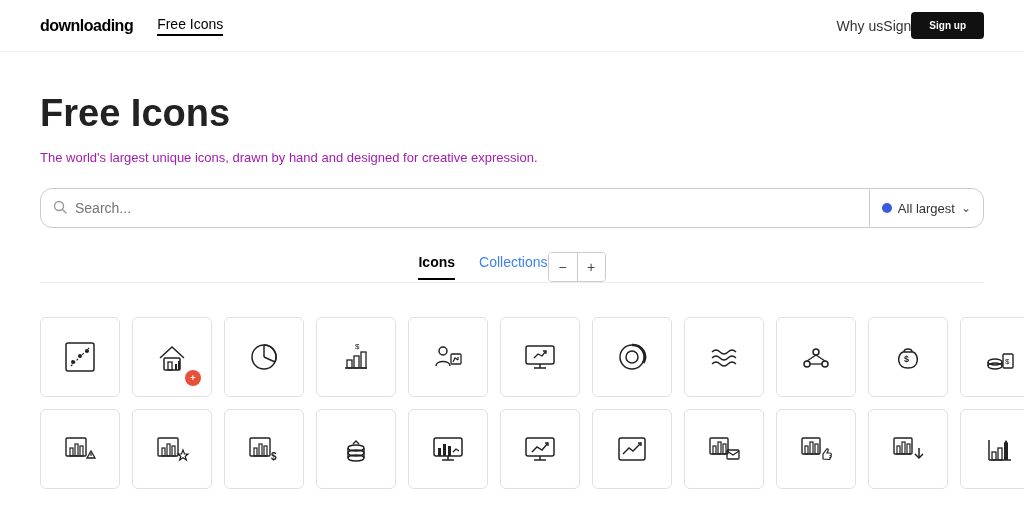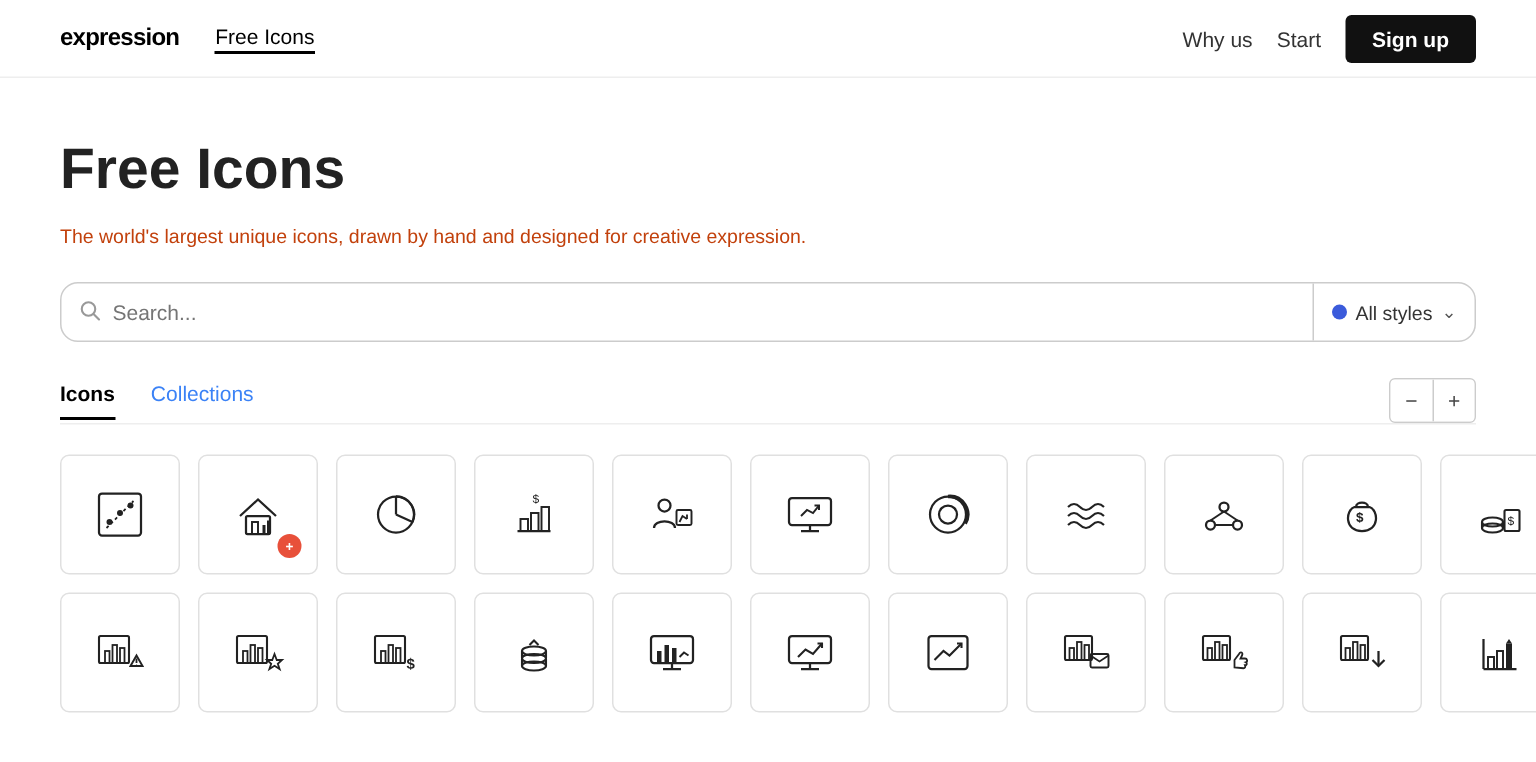--- a/index.html
+++ b/index.html
@@ -9,33 +9,33 @@
     #header {
       display: flex; align-items: center; justify-content: space-between;
       padding: 0 40px; height: 52px; border-bottom: 1px solid #eee;
     }
     #header-left { display: flex; align-items: center; gap: 24px; }
     #logo { font-weight: 700; font-size: 16px; letter-spacing: -0.5px; color: #000; }
     #nav-free-icons {
       font-size: 14px; color: #000; font-weight: 500;
       border-bottom: 2px solid #000; padding-bottom: 2px; cursor: pointer;
     }
-    #header-right { display: flex; align-items: center; gap: 16px; }
+    #header-right { display: flex; align-items: center; }
     .nav-link { font-size: 14px; color: #333; cursor: pointer; }
     #signup-btn {
       background: #111; color: #fff; border: none; border-radius: 4px;
-      padding: 8px 18px; font-size: 14px; font-weight: 600; cursor: pointer;
+      padding: 8px 18px; font-size: 10px; font-weight: 600; cursor: pointer;
     }
 
     
     #main { padding: 40px 40px 20px 40px; }
 
     #page-title { font-size: 38px; font-weight: 700; line-height: 1.15; margin-bottom: 12px; }
 
-    #subtitle { font-size: 13px; color: #c2410c; line-height: 1.6; margin-bottom: 20px; max-width: 500px; }
+    #subtitle { font-size: 13px; color: #a21caf; line-height: 1.6; margin-bottom: 20px; max-width: 500px; }
 
     #count-text { font-size: 13px; color: #444; margin-bottom: 10px; }
 
     
     #search-bar {
       display: flex; align-items: center; justify-content: space-between;
       border: 1px solid #ccc; border-radius: 12px; padding: 0 12px;
       height: 40px; margin-bottom: 24px;
     }
     #search-left { display: flex; align-items: center; gap: 8px; flex: 1; }
@@ -45,21 +45,21 @@
     }
     #search-right {
       display: flex; align-items: center; gap: 6px; cursor: pointer;
       font-size: 13px; color: #333; white-space: nowrap;
       border-left: 1px solid #ccc; padding-left: 12px; height: 100%;
     }
     #style-dot { width: 10px; height: 10px; border-radius: 50%; background: #3b5bdb; display: inline-block; }
     #chevron-down { font-size: 12px; color: #555; }
 
     
-    #tabs-row { display: flex; align-items: center; justify-content: space-between; margin-bottom: 20px; border-bottom: 1px solid #eee; padding-bottom: 0; }
+    #tabs-row { display: flex; align-items: center; justify-content: center; margin-bottom: 34px; border-bottom: 1px solid #eee; padding-bottom: 0; }
     #tabs-left { display: flex; gap: 24px; }
     .tab {
       font-size: 14px; color: #3b82f6; cursor: pointer; padding-bottom: 8px;
       border-bottom: 2px solid transparent;
     }
     .tab.active { color: #000; font-weight: 600; border-bottom: 2px solid #000; }
     #size-controls { display: flex; gap: 0; border: 1px solid #ccc; border-radius: 4px; overflow: hidden; }
     .size-btn {
       width: 28px; height: 28px; background: #fff; border: none; cursor: pointer;
       font-size: 14px; color: #444; display: flex; align-items: center; justify-content: center;
@@ -86,26 +86,26 @@
       background: #e8503a; color: #fff; border-radius: 50%;
       width: 16px; height: 16px; font-size: 9px;
       display: flex; align-items: center; justify-content: center; font-weight: 700;
     }
   </style>
 </head>
 <body>
 
 <div id="header">
   <div id="header-left">
-    <div id="logo">expression</div>
+    <div id="logo">downloading</div>
     <div id="nav-free-icons">Free Icons</div>
   </div>
   <div id="header-right">
     <span class="nav-link">Why us</span>
-    <span class="nav-link">Start</span>
+    <span class="nav-link">Sign</span>
     <button id="signup-btn">Sign up</button>
   </div>
 </div>
 
 <div id="main">
   <h1 id="page-title">Free Icons</h1>
   <p id="subtitle">
     <span>The world's largest unique icons, drawn by hand and designed for creative expression.</span><br>
   </p>
 
@@ -114,21 +114,21 @@
       <span id="search-icon-wrap">
         <svg width="14" height="14" viewBox="0 0 14 14" fill="none" xmlns="http://www.w3.org/2000/svg">
           <circle cx="6" cy="6" r="4.5" stroke="#999" stroke-width="1.4"></circle>
           <line x1="9.5" y1="9.5" x2="13" y2="13" stroke="#999" stroke-width="1.4" stroke-linecap="round"></line>
         </svg>
       </span>
       <input id="search-input" type="text" placeholder="Search..." style="">
     </div>
     <div id="search-right">
       <span id="style-dot"></span>
-      <span>All styles</span>
+      <span>All largest</span>
       <span id="chevron-down">⌄</span>
     </div>
   </div>
 
   <div id="tabs-row">
     <div id="tabs-left">
       <div class="tab active">Icons</div>
       <div class="tab">Collections</div>
     </div>
     <div id="size-controls">

